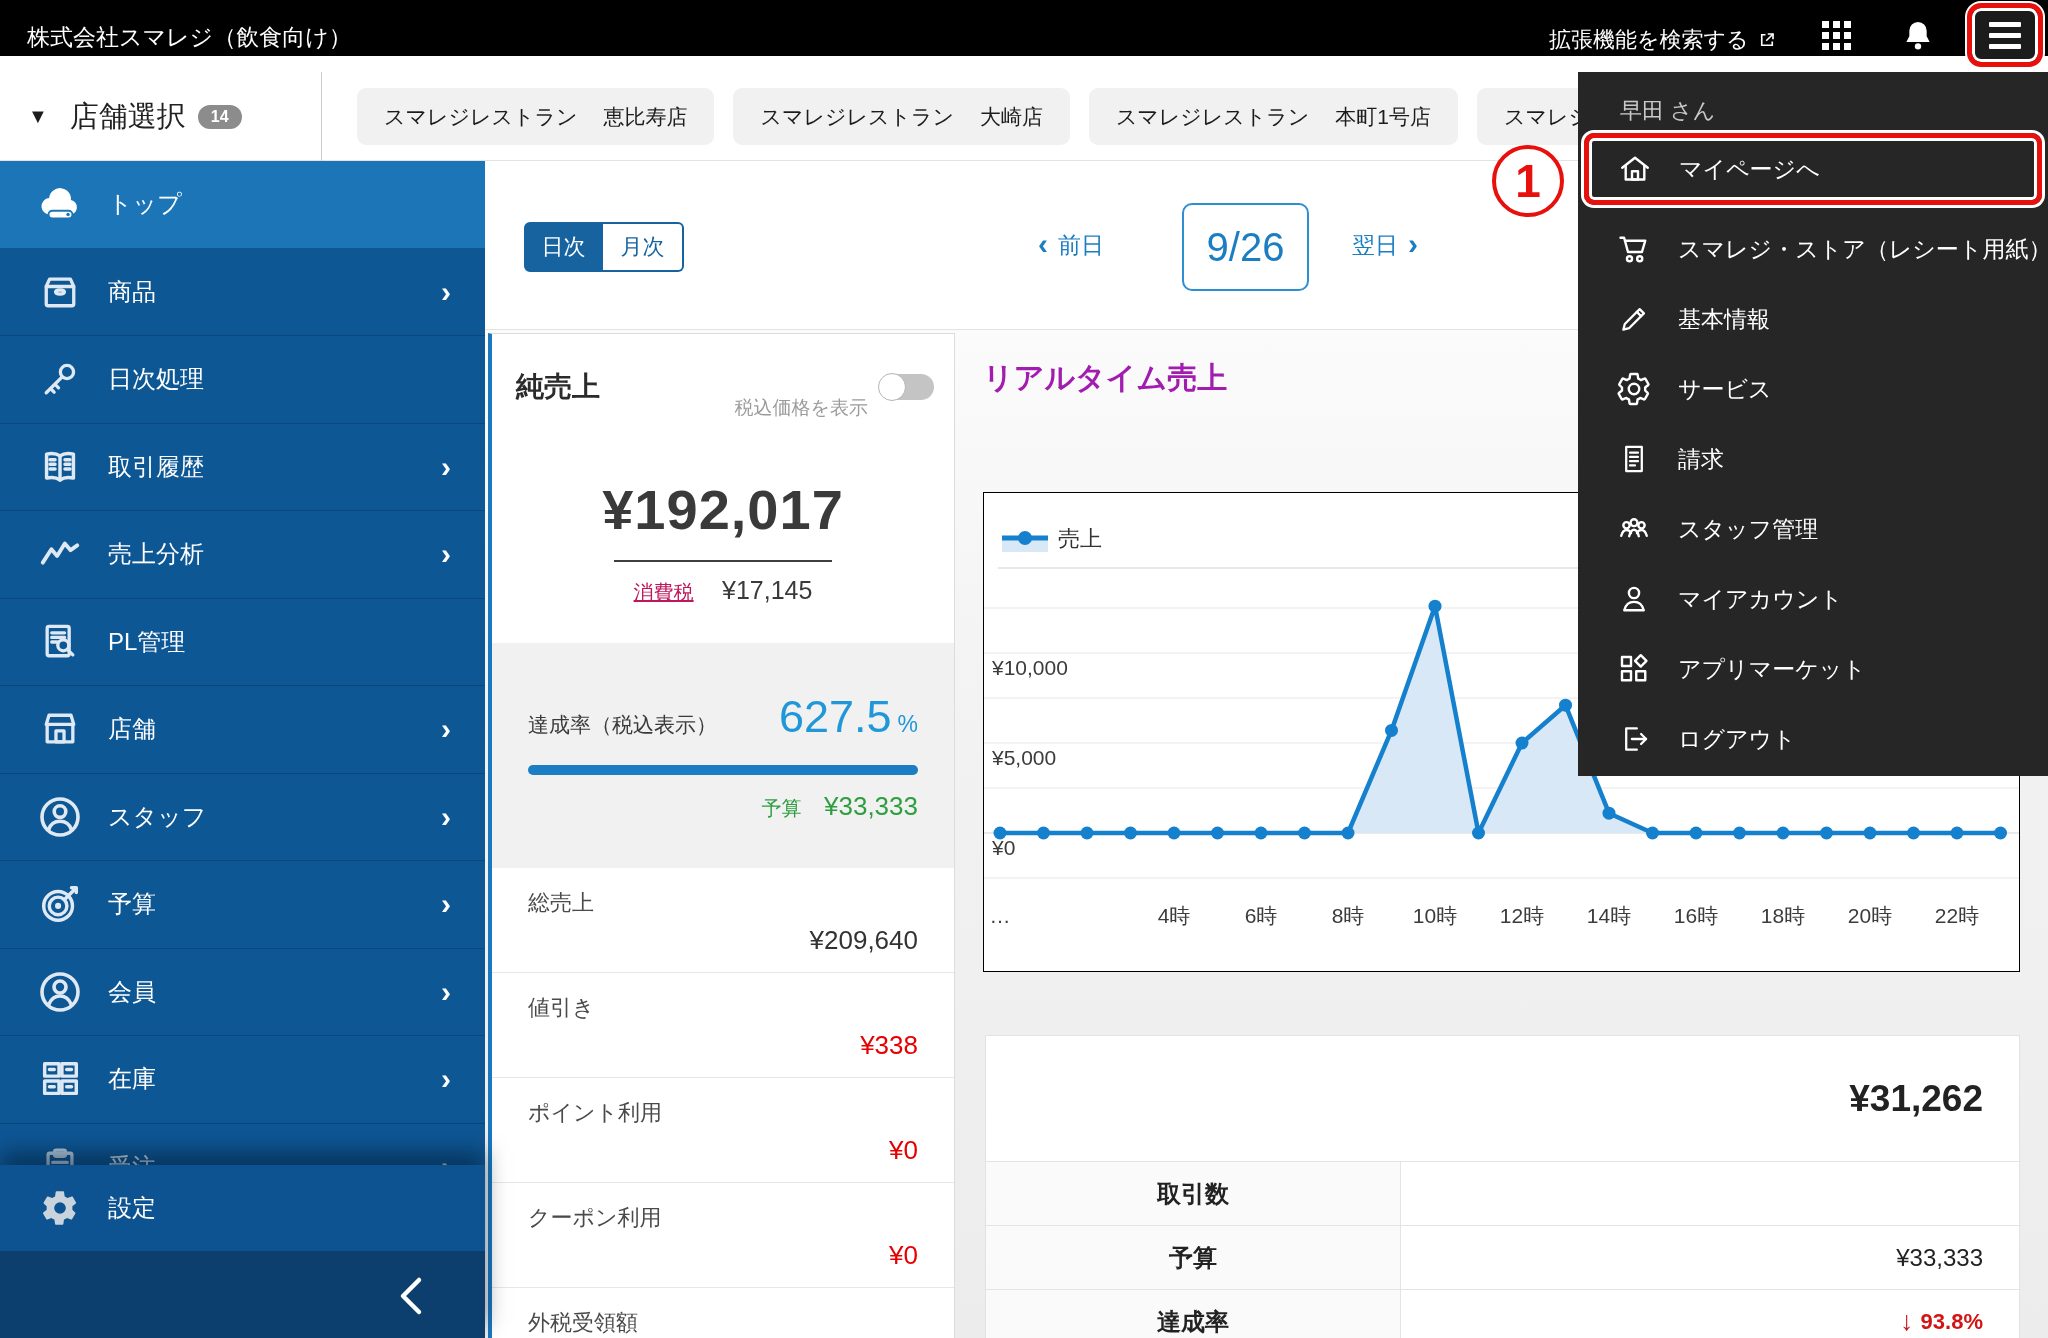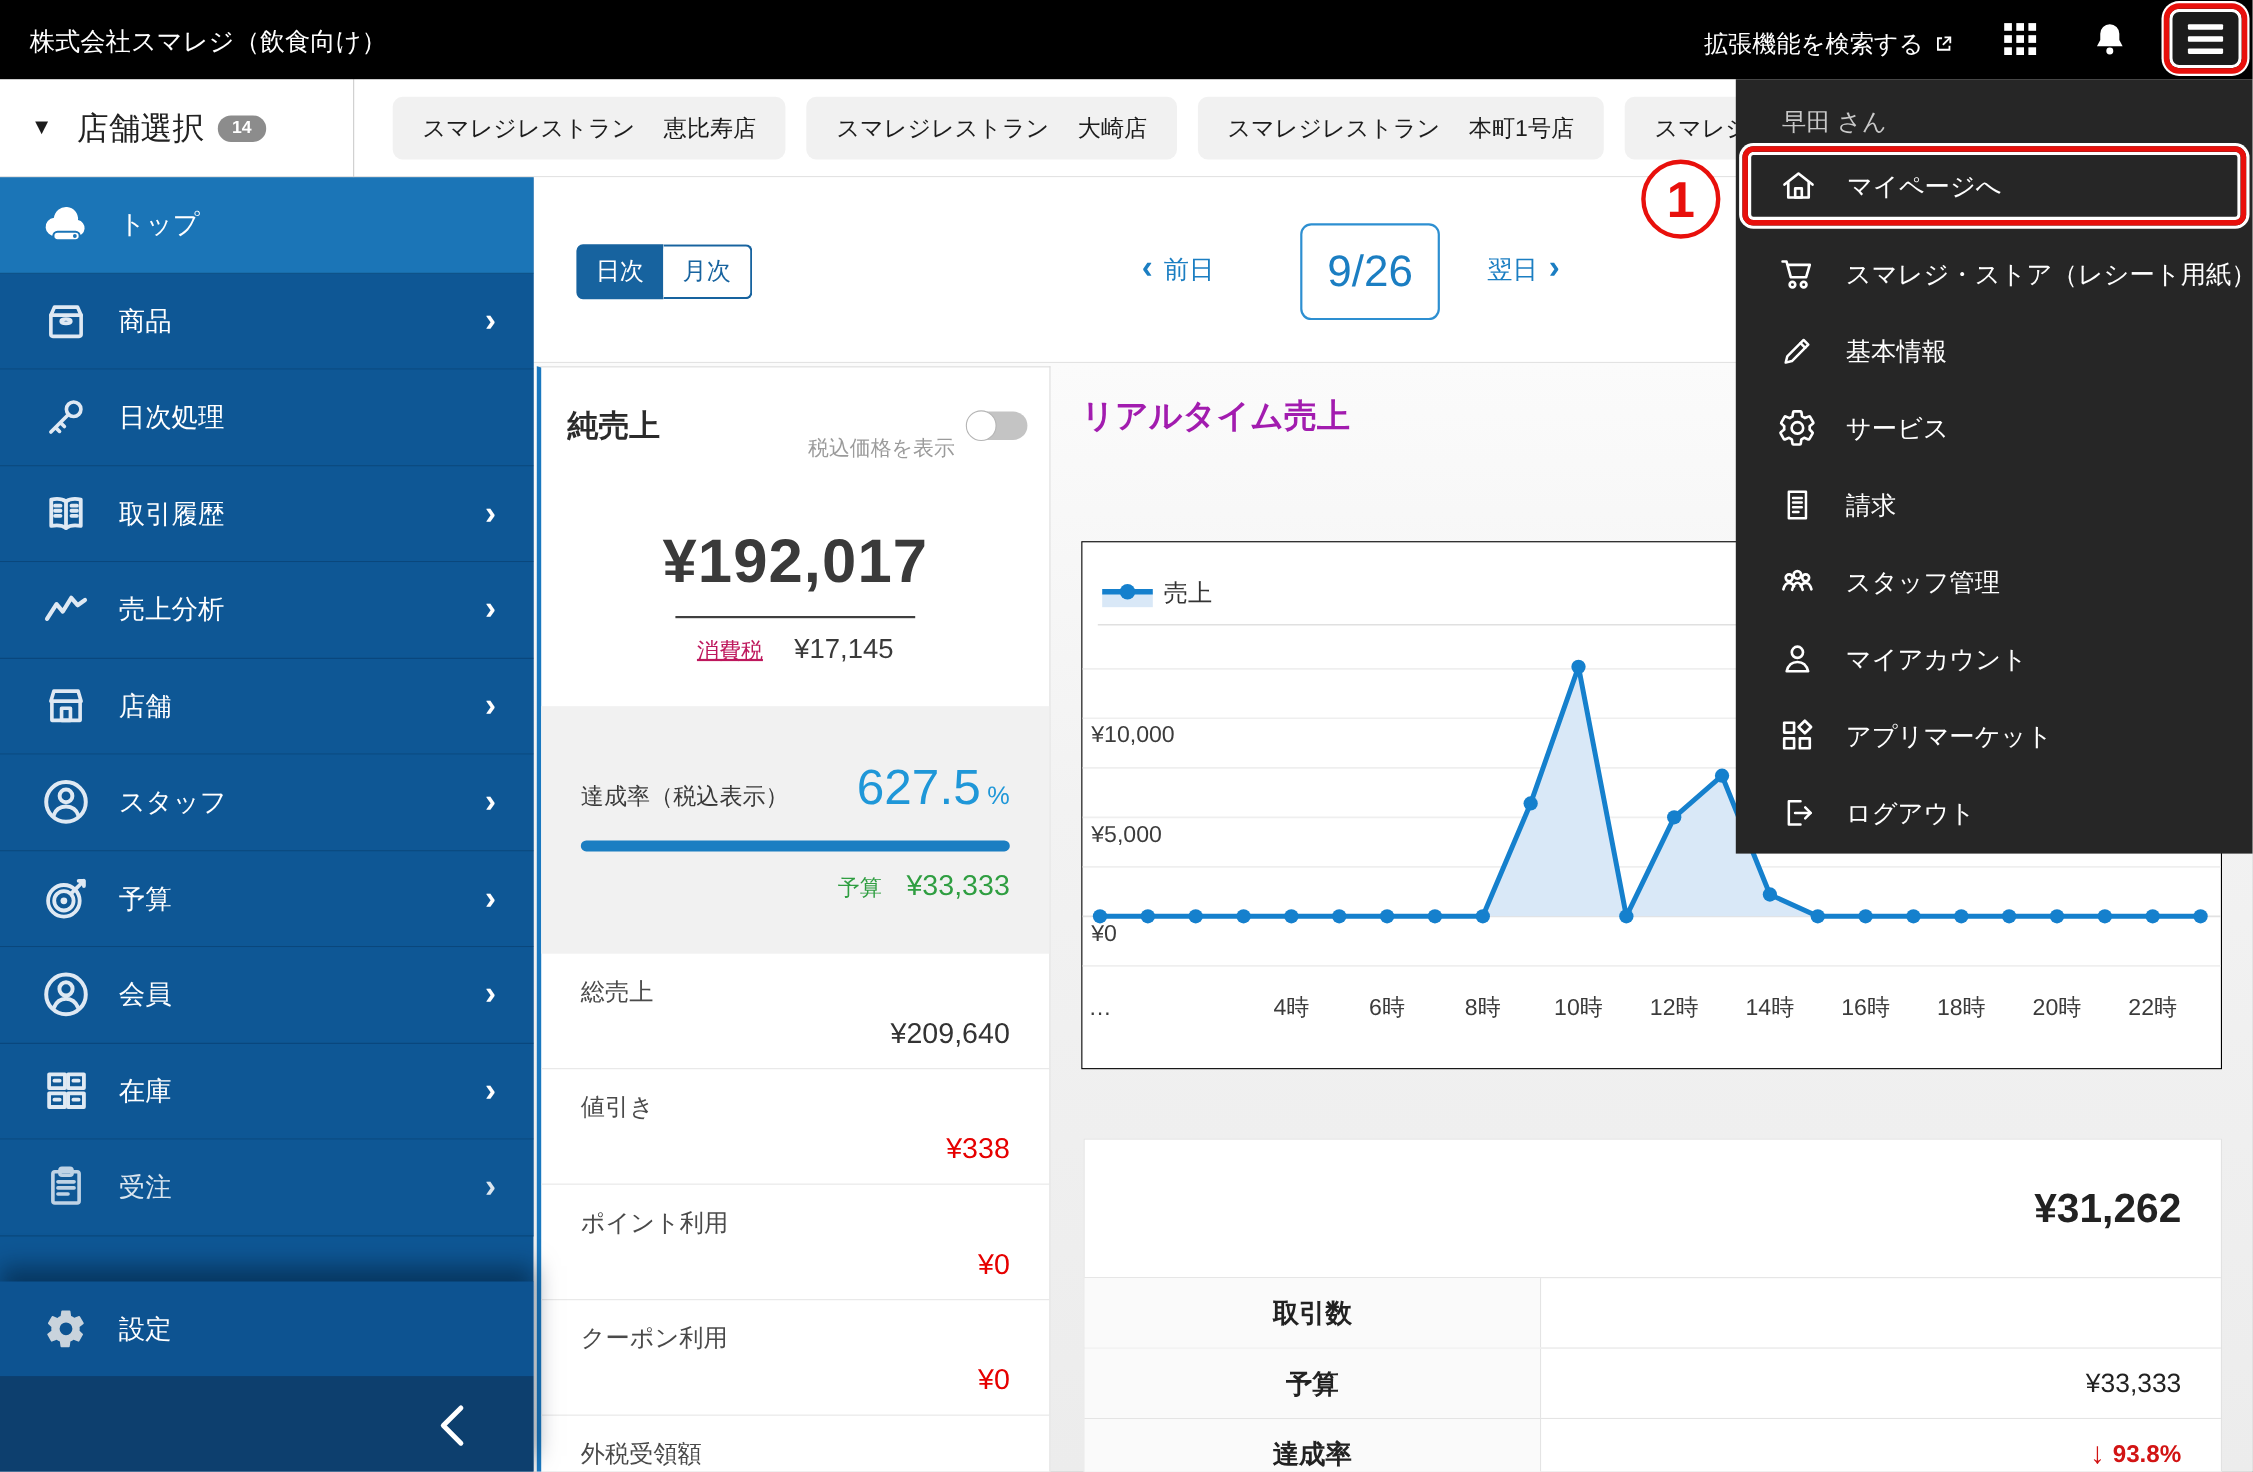--- a/index.html
+++ b/index.html
@@ -1,20 +1,20 @@
 <!DOCTYPE html>
 <html><head>
 <meta charset="utf-8">
 <style>
   html,body{margin:0;padding:0;background:#888;}
   *{box-sizing:border-box;font-family:"Liberation Sans","DejaVu Sans",sans-serif;}
   .stage{position:relative;width:2048px;height:1338px;overflow:hidden;background:#fff;margin:0 auto;}
 
   
-  .topbar{position:absolute;left:0;top:0;width:2048px;height:72px;background:#000;z-index:20;}
+  .topbar{position:absolute;left:0;top:0;width:2048px;height:56px;background:#000;z-index:20;}
   .company{position:absolute;left:27px;top:22px;color:#fff;font-size:23px;}
   .ext-link{position:absolute;left:1549px;top:25px;color:#fff;font-size:22px;display:flex;align-items:center;gap:9px;cursor:pointer;}
   .grid-icon{position:absolute;left:1822px;top:21px;width:32px;height:32px;display:grid;grid-template-columns:repeat(3,7px);grid-template-rows:repeat(3,7px);gap:4px;}
   .grid-icon span{background:#fff;width:7px;height:7px;}
   .bell{position:absolute;left:1898px;top:17px;width:40px;height:40px;}
   .hamburger-annot{position:absolute;left:1967px;top:3px;width:76px;height:64px;border:5px solid #e8100c;border-radius:14px;background:#1c1c1c;box-shadow:0 0 0 2px #fff, inset 0 0 0 3px #fff;display:flex;flex-direction:column;justify-content:center;align-items:center;gap:6px;z-index:25;}
   .hamburger-annot i{display:block;width:32px;height:5px;background:#fff;border-radius:1px;}
 
   
   .subheader{position:absolute;left:0;top:72px;width:2048px;height:89px;background:#fff;border-bottom:1px solid #e3e3e3;z-index:10;}
@@ -305,20 +305,31 @@
             <svg width="46" height="46" viewBox="0 0 24 24">
               <polyline points="3,16.5 7.5,9.5 10.5,13 14.5,6.5 17.5,10 21,7.5" fill="none" stroke="#dfe9f3" stroke-width="2" stroke-linecap="round" stroke-linejoin="round"></polyline>
             </svg>
           </span>
                  <span class="side-label">売上分析</span>
                  <span class="side-chev">›</span>
         </div>
         <div class="side-item">
           <span class="side-icon">
             <svg width="44" height="44" viewBox="0 0 24 24">
+              <rect x="5" y="3.5" width="12" height="16" rx="1" fill="none" stroke="#dfe9f3" stroke-width="1.8" stroke-linecap="round" stroke-linejoin="round"></rect>
+              <path d="M7.5 7h7M7.5 9.5h7M7.5 12h3" fill="none" stroke="#dfe9f3" stroke-width="1.8" stroke-linecap="round" stroke-linejoin="round"></path>
+              <circle cx="13.8" cy="13.8" r="3" fill="none" stroke="#dfe9f3" stroke-width="1.8" stroke-linecap="round" stroke-linejoin="round"></circle>
+              <path d="M16 16l3 3" fill="none" stroke="#dfe9f3" stroke-width="1.8" stroke-linecap="round" stroke-linejoin="round"></path>
+            </svg>
+          </span>
+                 <span class="side-label">PL管理</span>
+                 </div>
+        <div class="side-item">
+          <span class="side-icon">
+            <svg width="44" height="44" viewBox="0 0 24 24">
               <path d="M4.5 9.5L6 4.5h12l1.5 5z" fill="none" stroke="#dfe9f3" stroke-width="1.8" stroke-linecap="round" stroke-linejoin="round"></path>
               <path d="M5 9.5v9.5h14V9.5" fill="none" stroke="#dfe9f3" stroke-width="1.8" stroke-linecap="round" stroke-linejoin="round"></path>
               <rect x="9.8" y="13" width="4.4" height="6" fill="none" stroke="#dfe9f3" stroke-width="1.8" stroke-linecap="round" stroke-linejoin="round"></rect>
             </svg>
           </span>
                  <span class="side-label">店舗</span>
                  <span class="side-chev">›</span>
         </div>
         <div class="side-item">
           <span class="side-icon">

